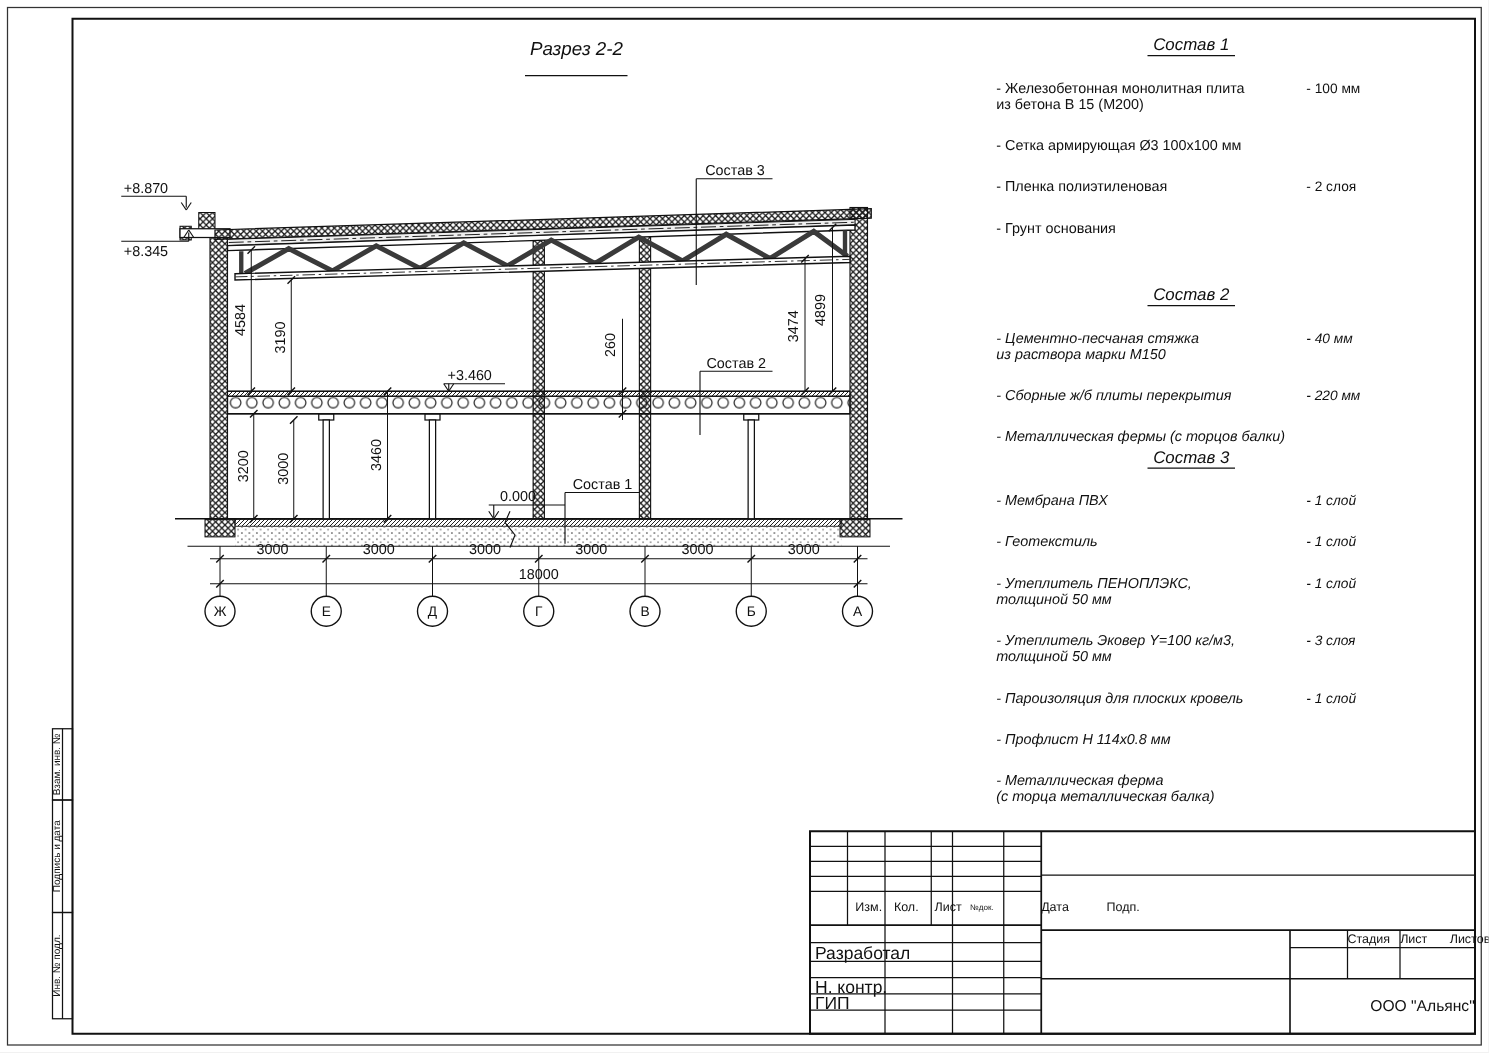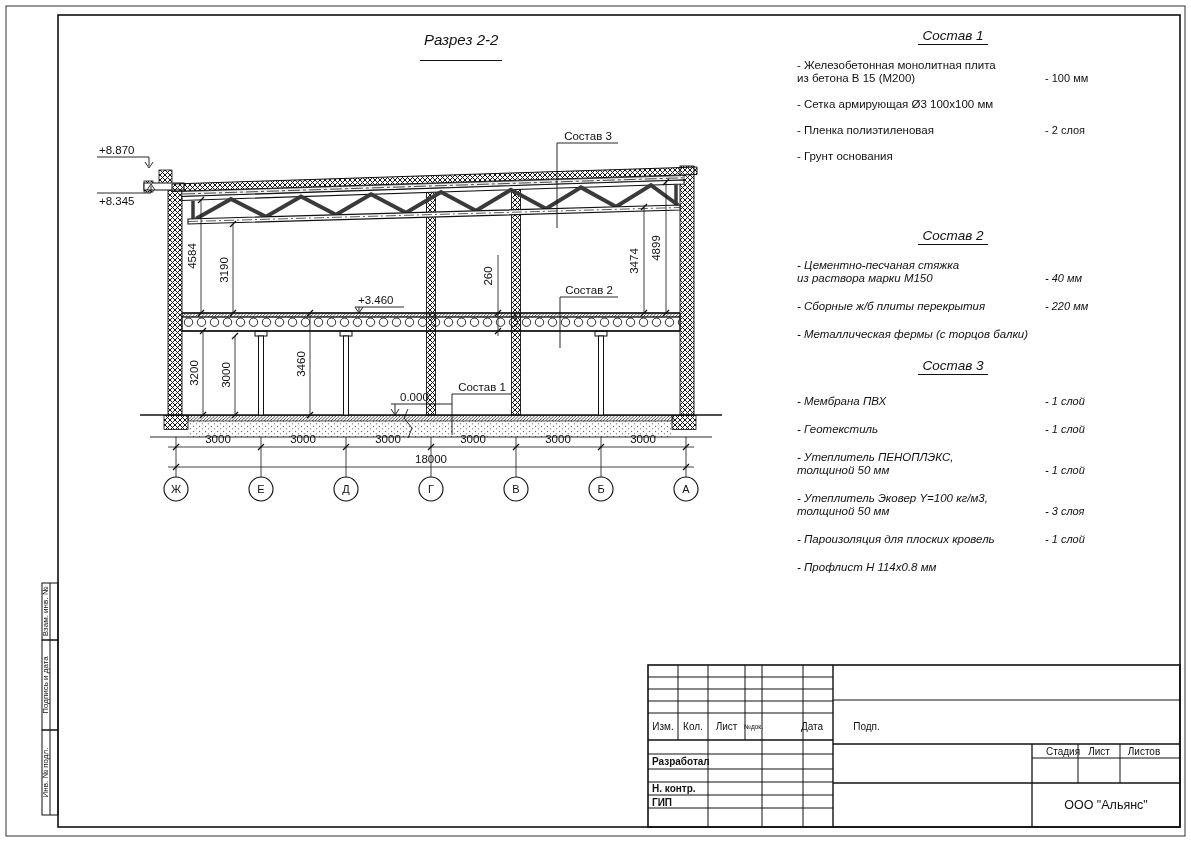--- a/index.html
+++ b/index.html
@@ -4,26 +4,26 @@
 <style>
   html,body{margin:0;padding:0;background:#e8e8e8;}
   #sheet{position:relative;width:1191px;height:842px;background:#ffffff;overflow:hidden;
          font-family:"Liberation Sans",sans-serif;color:#111;}
   #sheet svg{position:absolute;left:0;top:0;}
   .abs{position:absolute;}
   .dwg-title{font-style:italic;font-size:15px;border-bottom:1.3px solid #111;padding:0 4px 12px 4px;}
   .list{width:312px;}
   .list-head{font-style:italic;font-size:13.5px;text-align:center;margin:0 auto 14px auto;width:70px;
              border-bottom:1.2px solid #111;padding-bottom:1px;}
-  .item{display:flex;align-items:flex-end;margin-bottom:13px;}
+  .item{display:flex;margin-bottom:13px;margin-top:20px;}
   .g15 .item{margin-bottom:15px;font-style:italic;}
   .item .nm{flex:1;font-size:11.5px;line-height:13px;white-space:pre-line;}
   .item .vl{width:64px;font-size:11px;line-height:13px;text-align:left;}
-  .cell{position:absolute;display:flex;align-items:center;justify-content:center;font-size:10px;}
-  .cell.l{justify-content:flex-start;padding-left:3px;font-size:10px;font-weight:bold;}
+  .cell{position:absolute;display:flex;align-items:center;justify-content:center;font-size:10px;padding-left:32px;}
+  .cell.l{justify-content:flex-start;padding-left:3px;font-size:14px;}
   .cell.tiny{font-size:6.5px;}
   .vtext{position:absolute;transform:rotate(-90deg);transform-origin:top left;
          text-align:center;font-size:8px;line-height:8px;}
   svg text{font-family:"Liberation Sans",sans-serif;fill:#111;}
 </style>
 </head>
 <body>
 
 <div id="sheet">
 
@@ -330,20 +330,25 @@
     <div class="vl">- 3 слоя</div>
   </div>
   <div class="item">
     <div class="nm">- Пароизоляция для плоских кровель</div>
     <div class="vl">- 1 слой</div>
   </div>
   <div class="item">
     <div class="nm">- Профлист Н 114х0.8 мм</div>
     <div class="vl"></div>
   </div>
+  <div class="item">
+    <div class="nm">- Металлическая ферма
+(с торца металлическая балка)</div>
+    <div class="vl"></div>
+  </div>
 </div>
 
 <div class="cell" style="left:649px;top:714px;width:28px;height:25px;">Изм.</div>
 <div class="cell" style="left:679px;top:714px;width:28px;height:25px;">Кол.</div>
 <div class="cell" style="left:709px;top:714px;width:35px;height:25px;">Лист</div>
 <div class="cell tiny" style="left:745px;top:714px;width:17px;height:25px;">№док.</div>
 <div class="cell" style="left:799px;top:714px;width:39px;height:25px;margin-left:48px;">Подп.</div>
 <div class="cell" style="left:804px;top:714px;width:16px;height:25px;">Дата</div>
 
 <div class="cell l" style="left:649px;top:754px;width:58px;height:15px;">Разработал</div>

